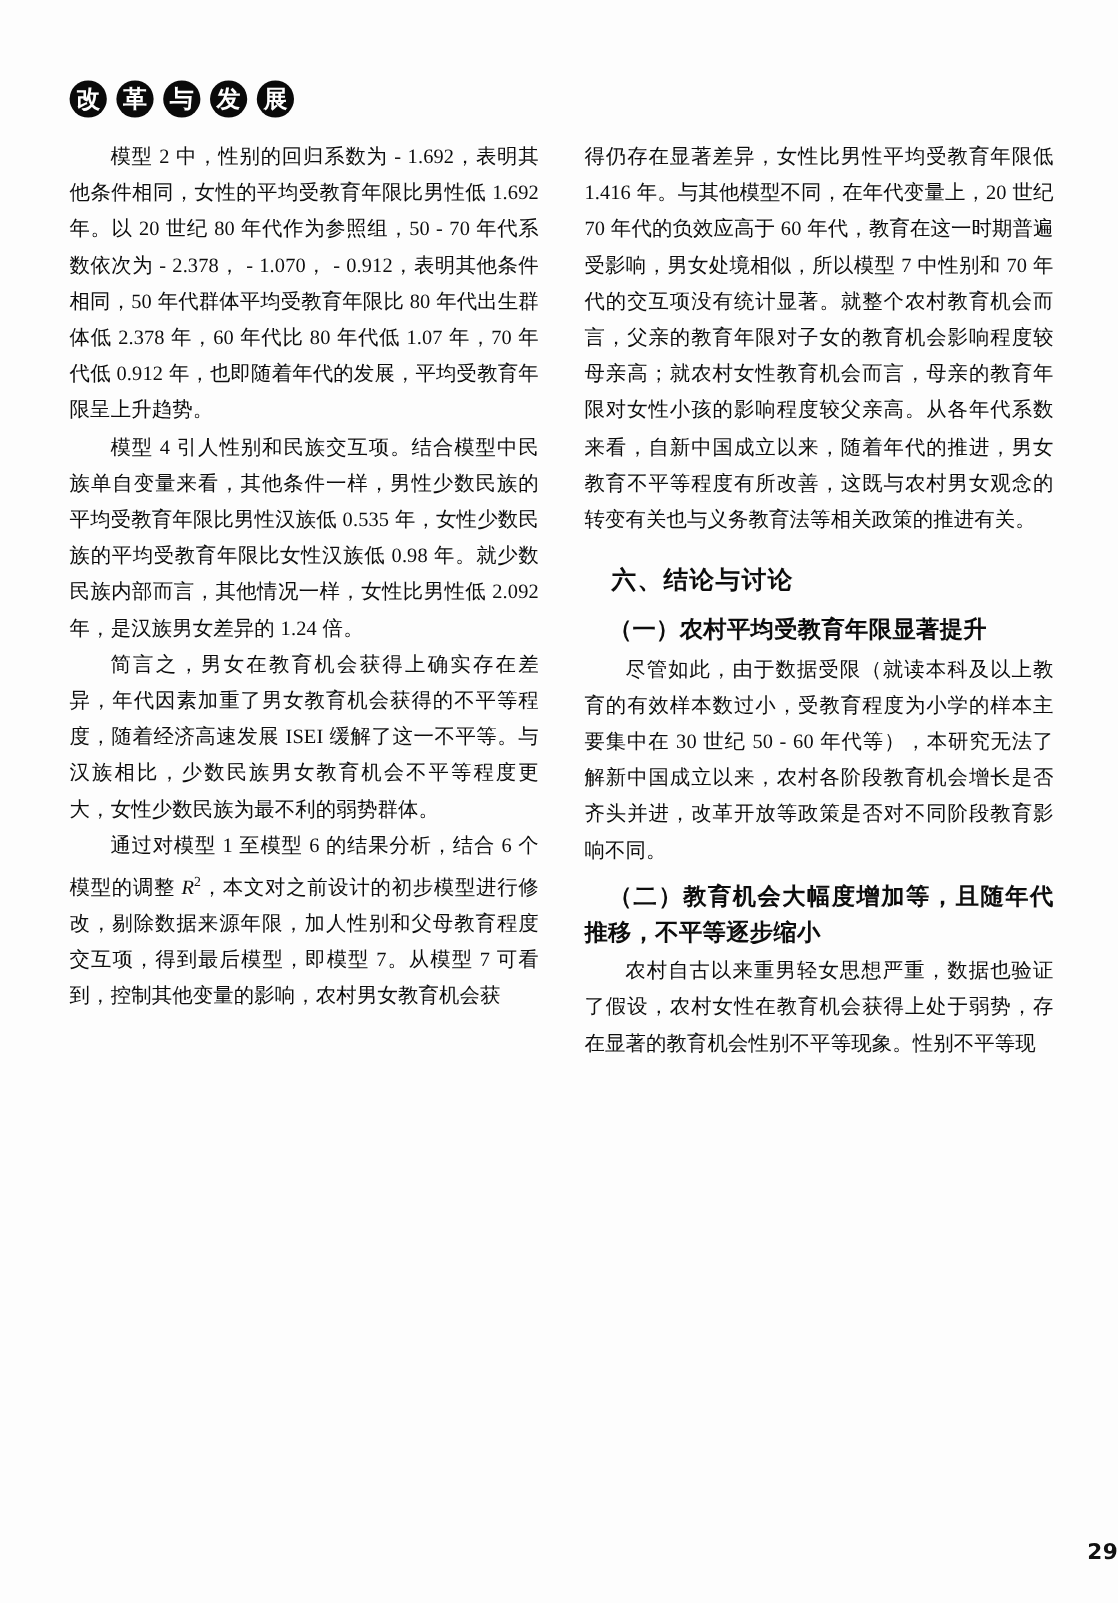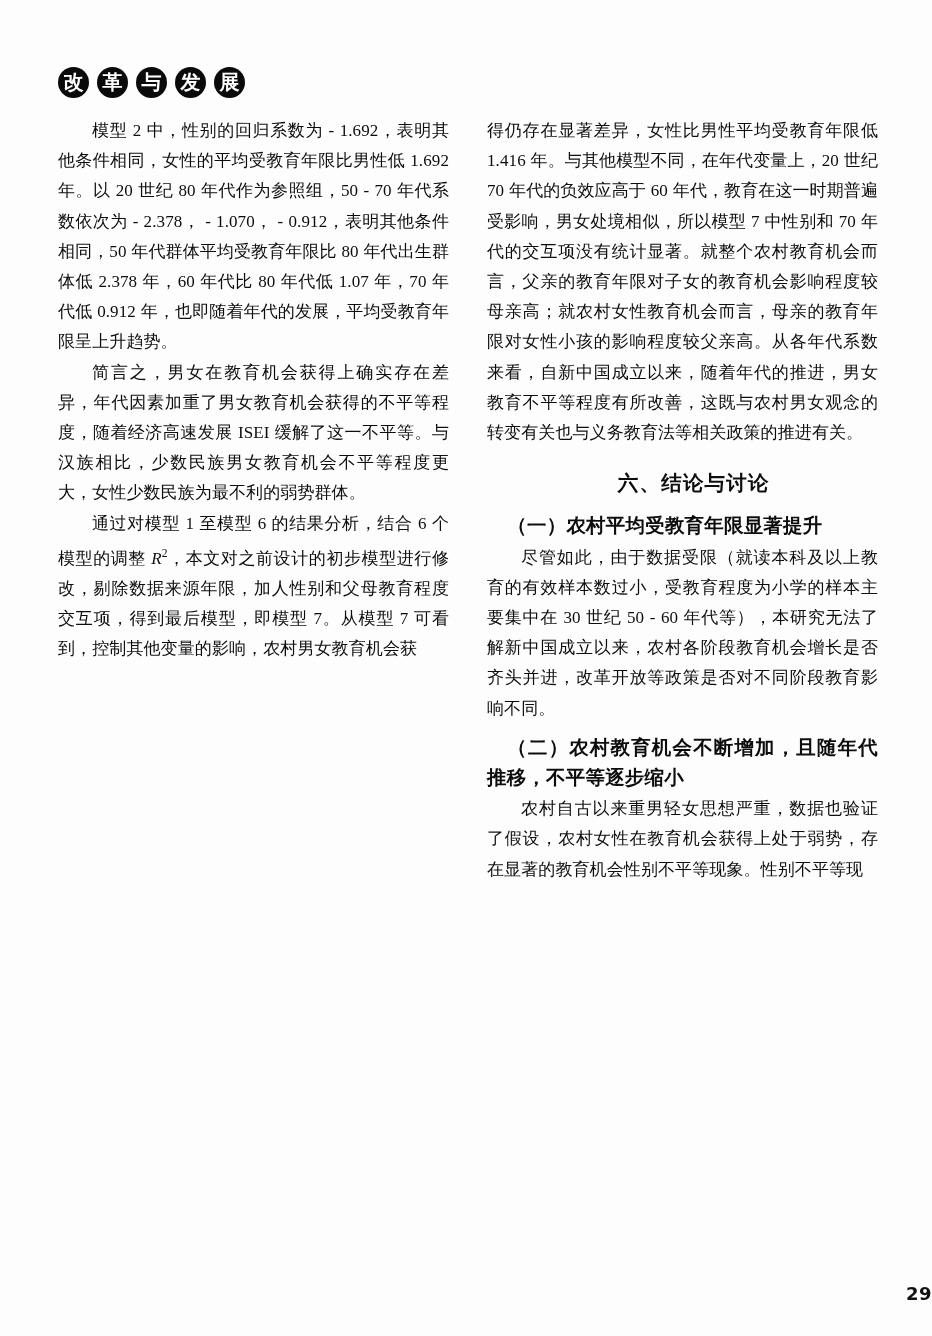--- a/index.html
+++ b/index.html
@@ -73,21 +73,20 @@
     text-indent: 0;
   }
   h2.sec-head {
     margin: 20px 0 12px 0;
     text-indent: 1.1em;
     font-size: 20.5px;
     line-height: 30.2px;
     font-weight: 700;
     font-family: "DejaVu Sans", "Liberation Sans", sans-serif;
     letter-spacing: 1.2px;
-    text-align: center;
   }
   h3.sub-head {
     margin: 8px 0 2px 0;
     text-indent: 1.05em;
     font-size: 19.4px;
     line-height: 30.2px;
     font-weight: 700;
     font-family: Liberation Sans, sans-serif;
     letter-spacing: 0.3px;
     text-align: justify;
@@ -128,33 +127,34 @@
     <span class="rh-char">革</span>
     <span class="rh-char">与</span>
     <span class="rh-char">发</span>
     <span class="rh-char">展</span>
   </div>
 
   <div class="columns">
 
     <div class="col">
       <p class="body-par">模型 2 中，性别的回归系数为 - 1.692，表明其他条件相同，女性的平均受教育年限比男性低 1.692 年。以 20 世纪 80 年代作为参照组，50 - 70 年代系数依次为 - 2.378， - 1.070， - 0.912，表明其他条件相同，50 年代群体平均受教育年限比 80 年代出生群体低 2.378 年，60 年代比 80 年代低 1.07 年，70 年代低 0.912 年，也即随着年代的发展，平均受教育年限呈上升趋势。</p>
+      <p class="body-par">模型 4 引人性别和民族交互项。结合模型中民族单自变量来看，其他条件一样，男性少数民族的平均受教育年限比男性汉族低 0.535 年，女性少数民族的平均受教育年限比女性汉族低 0.98 年。就少数民族内部而言，其他情况一样，女性比男性低 2.092 年，是汉族男女差异的 1.24 倍。</p>
       <p class="body-par">简言之，男女在教育机会获得上确实存在差异，年代因素加重了男女教育机会获得的不平等程度，随着经济高速发展 ISEI 缓解了这一不平等。与汉族相比，少数民族男女教育机会不平等程度更大，女性少数民族为最不利的弱势群体。</p>
       <p class="body-par"><span>通过对模型 1 至模型 6 的结果分析，结合 6 个模型的调整 </span><span class="formula"><span>R</span><sup>2</sup></span><span>，本文对之前设计的初步模型进行修改，剔除数据来源年限，加人性别和父母教育程度交互项，得到最后模型，即模型 7。从模型 7 可看到，控制其他变量的影响，农村男女教育机会获</span></p>
     </div>
 
     <div class="col">
       <p class="body-par cont">得仍存在显著差异，女性比男性平均受教育年限低 1.416 年。与其他模型不同，在年代变量上，20 世纪 70 年代的负效应高于 60 年代，教育在这一时期普遍受影响，男女处境相似，所以模型 7 中性别和 70 年代的交互项没有统计显著。就整个农村教育机会而言，父亲的教育年限对子女的教育机会影响程度较母亲高；就农村女性教育机会而言，母亲的教育年限对女性小孩的影响程度较父亲高。从各年代系数来看，自新中国成立以来，随着年代的推进，男女教育不平等程度有所改善，这既与农村男女观念的转变有关也与义务教育法等相关政策的推进有关。</p>
 
       <h2 class="sec-head">六、结论与讨论</h2>
 
       <h3 class="sub-head">（一）农村平均受教育年限显著提升</h3>
       <p class="body-par">尽管如此，由于数据受限（就读本科及以上教育的有效样本数过小，受教育程度为小学的样本主要集中在 30 世纪 50 - 60 年代等），本研究无法了解新中国成立以来，农村各阶段教育机会增长是否齐头并进，改革开放等政策是否对不同阶段教育影响不同。</p>
 
-      <h3 class="sub-head wrapped">（二）农村教育机会不断增加，且随年代推移，不平等逐步缩小</h3>
+      <h3 class="sub-head wrapped">（二）教育机会大幅度增加等，且随年代推移，不平等逐步缩小</h3>
       <p class="body-par">农村自古以来重男轻女思想严重，数据也验证了假设，农村女性在教育机会获得上处于弱势，存在显著的教育机会性别不平等现象。性别不平等现</p>
     </div>
 
   </div>
 
   <div class="folio">29</div>
 
 </div>
 
 </body></html>

